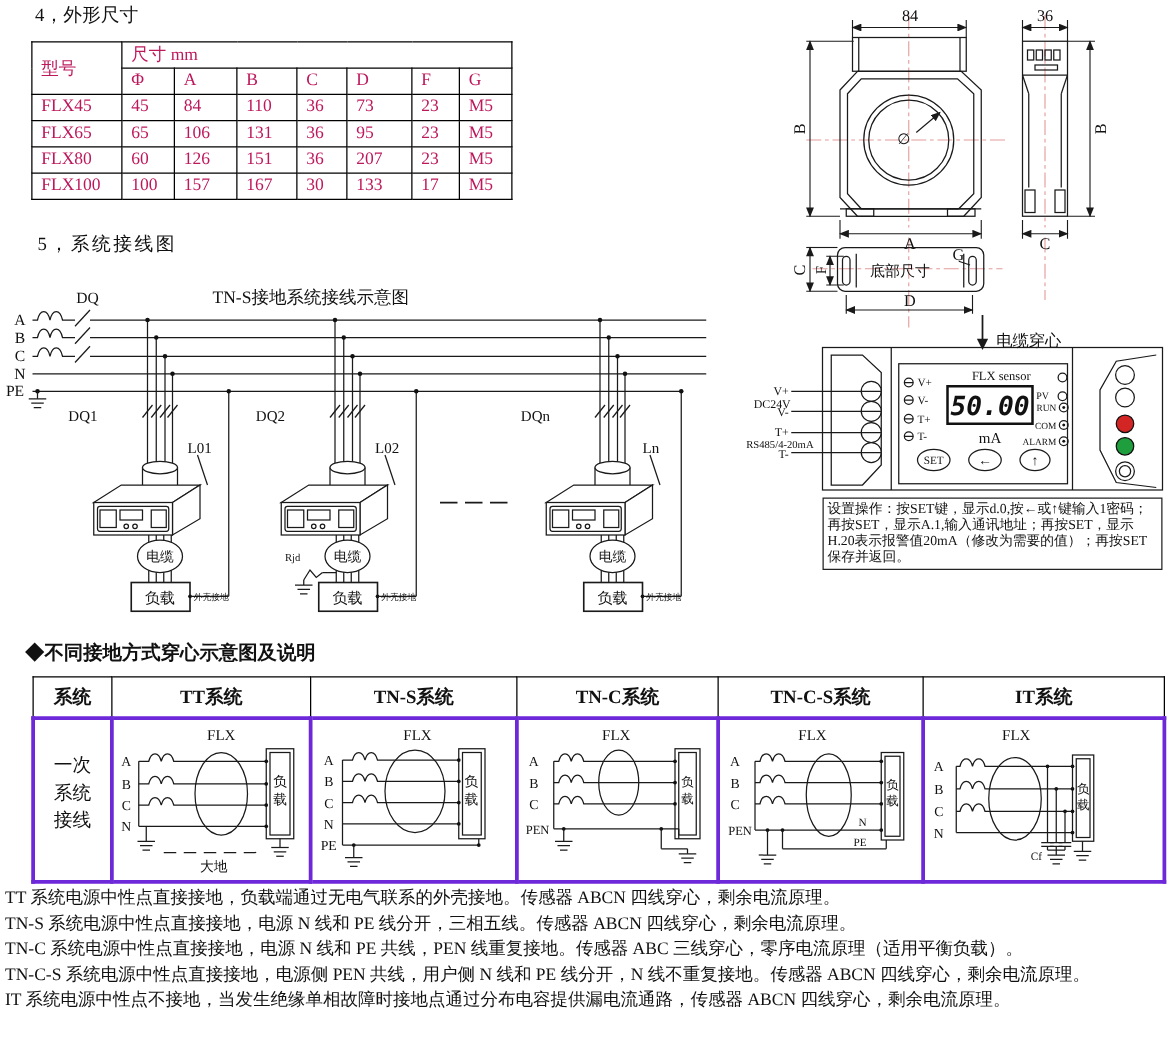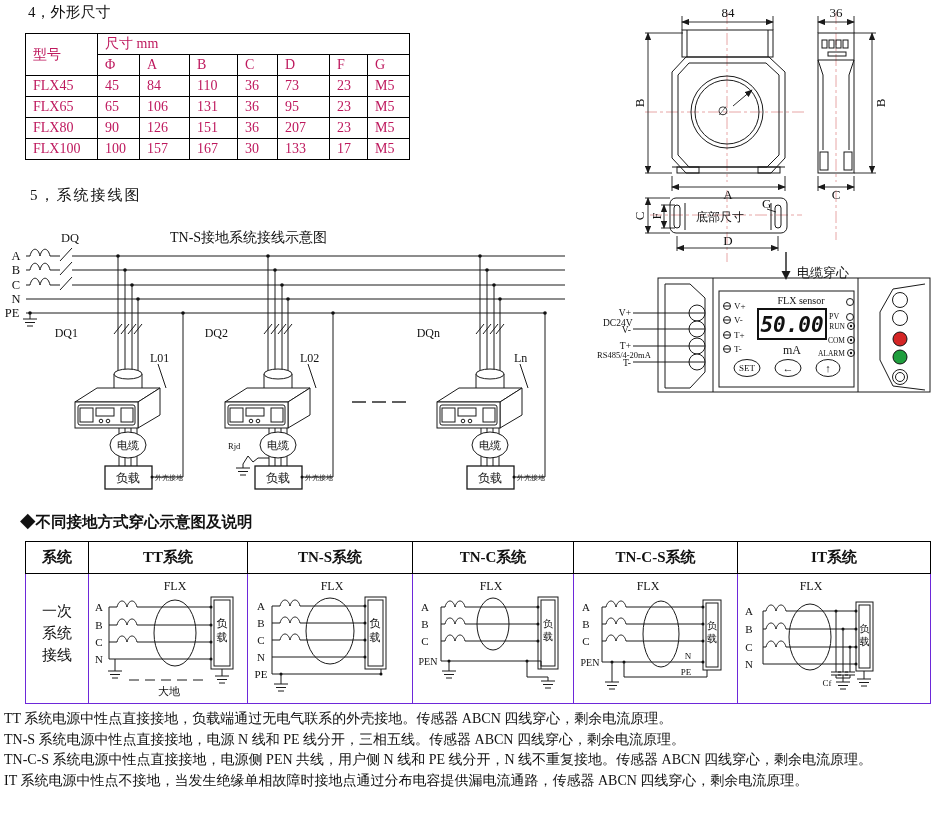--- a/index.html
+++ b/index.html
@@ -7,21 +7,21 @@
         font-family:"Liberation Serif",serif;overflow:hidden;}
   .abs{position:absolute;}
   .sec-title{font-size:15px;color:#111;}
   
   table.dim{border-collapse:collapse;font-size:14px;color:#be185d;table-layout:fixed;}
   table.dim th,table.dim td{border:1px solid #000;padding:0 0 0 7px;height:20px;
         font-weight:normal;text-align:left;white-space:nowrap;}
   
   table.gnd{border-collapse:collapse;color:#111;table-layout:fixed;}
   table.gnd th{border:1px solid #000;font-size:15px;font-weight:bold;height:29px;text-align:center;}
-  table.gnd td{border:1px solid #6d28d9;padding:0;vertical-align:top;text-align:center;}
+  table.gnd td{border:3px solid #6d28d9;padding:0;vertical-align:top;text-align:center;}
   .rowlabel{font-size:15px;line-height:22px;padding-top:26px;}
   .gnd-title{font-size:15.5px;font-weight:bold;color:#111;}
   
   .setbox{border:1px solid #222;font-size:11px;line-height:13px;padding:2px 3px;color:#111;}
   
   .notes{font-size:14px;line-height:20.5px;color:#111;}
   .notes p{margin:0;}
   
   svg{display:block;}
   .ln{stroke:#1a1a1a;stroke-width:1;fill:none;}
@@ -80,21 +80,21 @@
       <td>65</td>
       <td>106</td>
       <td>131</td>
       <td>36</td>
       <td>95</td>
       <td>23</td>
       <td>M5</td>
     </tr>
     <tr>
       <td>FLX80</td>
-      <td>90</td>
+      <td>60</td>
       <td>126</td>
       <td>151</td>
       <td>36</td>
       <td>207</td>
       <td>23</td>
       <td>M5</td>
     </tr>
     <tr>
       <td>FLX100</td>
       <td>100</td>
@@ -291,20 +291,21 @@
       <path d="M330,284 L298,289 L285,312 L285,360 L298,386 L330,390" class="ln"></path>
       <circle cx="305" cy="300" r="7.5" class="wht"></circle>
       <circle cx="305" cy="318" r="7.5" class="wht"></circle>
       <circle cx="305" cy="339" r="7" stroke="#111" fill="#d42525"></circle>
       <circle cx="305" cy="357" r="7" stroke="#111" fill="#1f9e3d"></circle>
       <circle cx="305" cy="377" r="7.5" class="wht"></circle>
       <circle cx="305" cy="377" r="4.5" class="ln"></circle>
     </g>
   </svg>
 
+  <div class="abs setbox" style="left:658px;top:398px;width:264px;">设置操作：按SET键，显示d.0,按←或↑键输入1密码；再按SET，显示A.1,输入通讯地址；再按SET，显示H.20表示报警值20mA（修改为需要的值）；再按SET保存并返回。</div>
 
   <svg class="abs" style="left:0;top:225px;" width="620" height="285" viewBox="0 0 620 285">
     <defs>
       <g id="wunit">
         <line x1="118" y1="31" x2="118" y2="146" class="ln"></line>
         <line x1="125" y1="45" x2="125" y2="146" class="ln"></line>
         <line x1="132" y1="60" x2="132" y2="146" class="ln"></line>
         <line x1="138" y1="74" x2="138" y2="146" class="ln"></line>
         <circle cx="118" cy="31" r="1.8" class="dot"></circle>
         <circle cx="125" cy="45" r="1.8" class="dot"></circle>
@@ -621,17 +622,18 @@
               <line x1="123" y1="112" x2="129" y2="112" class="ln"></line>
         </svg>
       </td>
     </tr>
   </tbody>
     </table>
 
   <div class="abs notes" style="left:4px;top:709px;width:929px;">
     <p>TT 系统电源中性点直接接地，负载端通过无电气联系的外壳接地。传感器 ABCN 四线穿心，剩余电流原理。</p>
     <p>TN-S 系统电源中性点直接接地，电源 N 线和 PE 线分开，三相五线。传感器 ABCN 四线穿心，剩余电流原理。</p>
+    <p>TN-C 系统电源中性点直接接地，电源 N 线和 PE 共线，PEN 线重复接地。传感器 ABC 三线穿心，零序电流原理（适用平衡负载）。</p>
     <p>TN-C-S 系统电源中性点直接接地，电源侧 PEN 共线，用户侧 N 线和 PE 线分开，N 线不重复接地。传感器 ABCN 四线穿心，剩余电流原理。</p>
     <p>IT 系统电源中性点不接地，当发生绝缘单相故障时接地点通过分布电容提供漏电流通路，传感器 ABCN 四线穿心，剩余电流原理。</p>
   </div>
 
 </div>
 
 </body></html>

